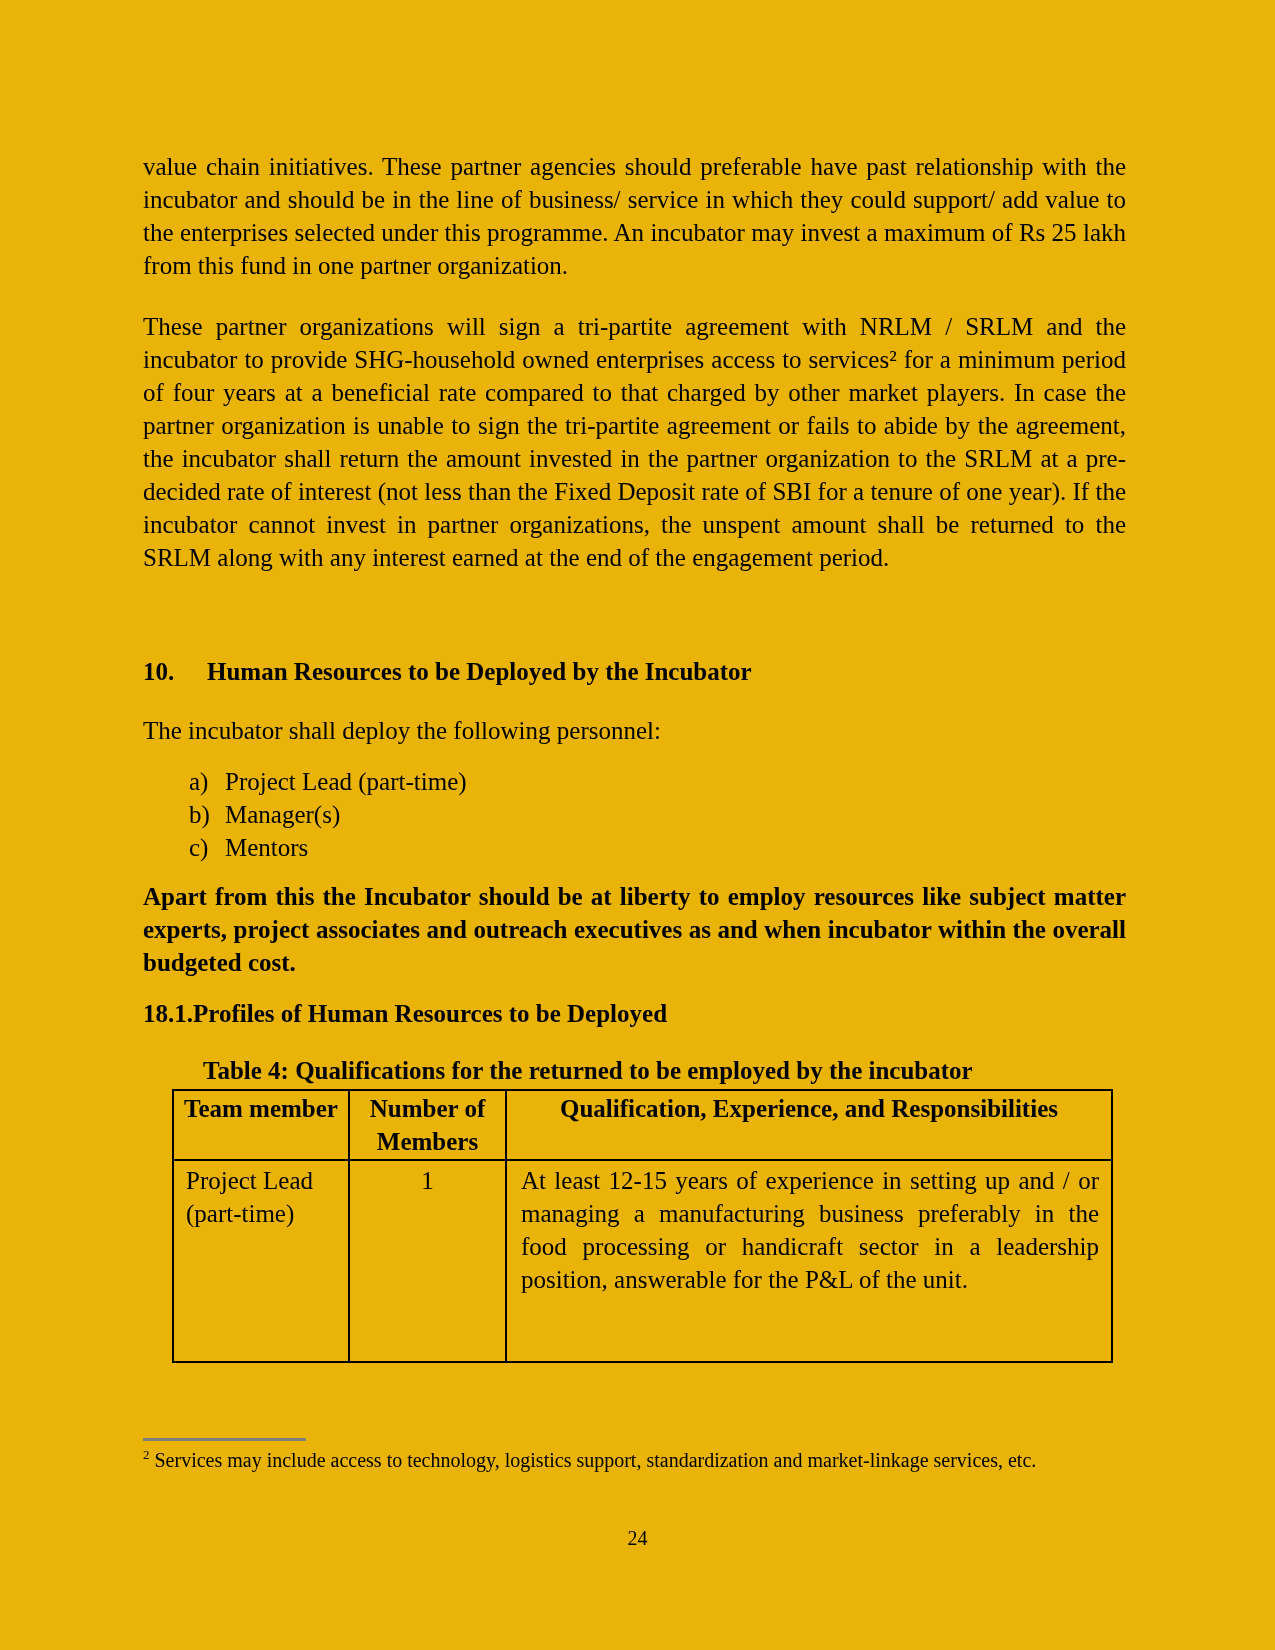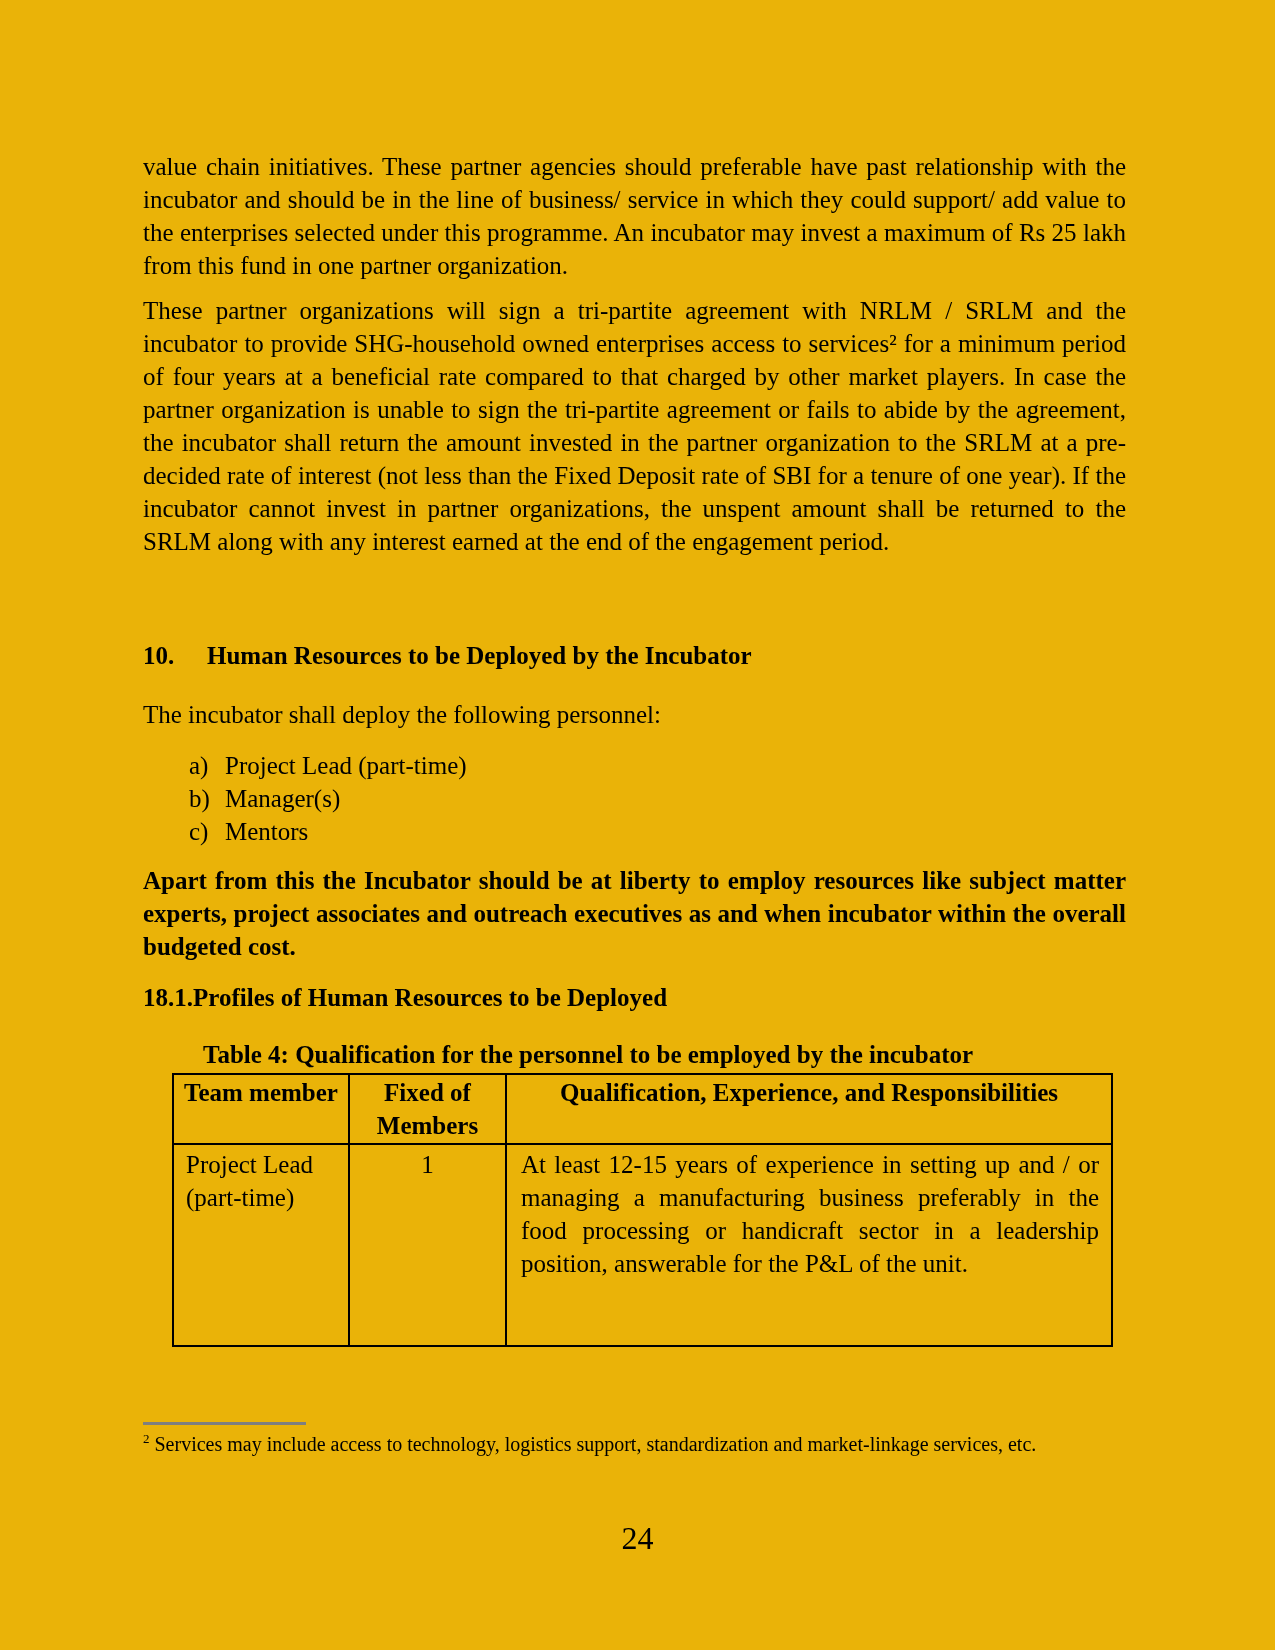--- a/index.html
+++ b/index.html
@@ -11,21 +11,21 @@
     background: #eab308;
     color: #000000;
     font-family: Liberation Serif, serif;
     font-size: 25px;
     line-height: 33px;
     padding: 0 149px 0 143px;
     overflow: hidden;
   }
   p.body { text-align: justify; }
   .para1 { margin-top: 150px; }
-  .para2 { margin-top: 12px; }
+  .para2 { margin-top: 28px; }
   .h10 { margin-top: 81px; font-size: 25px; font-weight: bold; line-height: 33px; }
   .hnum { display: inline-block; width: 64px; }
   .intro { margin-top: 26px; text-align: left; }
   .abc-list { margin-top: 18px; list-style: none; padding-left: 82px; }
   .abc-list li { position: relative; line-height: 33px; }
   .abc-list .marker { position: absolute; left: -36px; }
   .bold-para { margin-top: 16px; font-weight: bold; text-align: justify; }
   .h101 { margin-top: 18px; font-size: 25px; font-weight: bold; line-height: 33px; }
   .table-caption { margin-top: 24px; padding-left: 60px; font-weight: bold; }
   table.qual-table {
@@ -53,21 +53,21 @@
   td.cell-qual { padding: 3px 12px 0 14px; text-align: justify; }
   .fn-sep { margin-top: 75px; width: 163px; height: 3px; }
   .fn { margin-top: 4px; font-size: 20px; line-height: 30px; text-align: justify; }
   .fn sup { font-size: 13px; line-height: 0; margin-right: 5px; }
   .page-number {
     position: absolute;
     top: 1522px;
     left: 0;
     width: 1275px;
     text-align: center;
-    font-size: 32px;
+    font-size: 20px;
   }
 </style>
 </head>
 <body>
 
 <div class="page">
 
   <p class="body para1">value chain initiatives. These partner agencies should preferable have past relationship with the incubator and should be in the line of business/ service in which they could support/ add value to the enterprises selected under this programme. An incubator may invest a maximum of Rs 25 lakh from this fund in one partner organization.</p>
 
   <p class="body para2">These partner organizations will sign a tri-partite agreement with NRLM / SRLM and the incubator to provide SHG-household owned enterprises access to services² for a minimum period of four years at a beneficial rate compared to that charged by other market players. In case the partner organization is unable to sign the tri-partite agreement or fails to abide by the agreement, the incubator shall return the amount invested in the partner organization to the SRLM at a pre-decided rate of interest (not less than the Fixed Deposit rate of SBI for a tenure of one year). If the incubator cannot invest in partner organizations, the unspent amount shall be returned to the SRLM along with any interest earned at the end of the engagement period.</p>
@@ -79,32 +79,32 @@
   <ol class="abc-list">
     <li><span class="marker">a)</span><span>Project Lead (part-time)</span></li>
     <li><span class="marker">b)</span><span>Manager(s)</span></li>
     <li><span class="marker">c)</span><span>Mentors</span></li>
   </ol>
 
   <p class="body bold-para">Apart from this the Incubator should be at liberty to employ resources like subject matter experts, project associates and outreach executives as and when incubator within the overall budgeted cost.</p>
 
   <h2 class="h101">18.1.Profiles of Human Resources to be Deployed</h2>
 
-  <p class="table-caption">Table 4: Qualification for the personnel to be employed by the incubator</p>
+  <p class="table-caption">Table 4: Qualifications for the returned to be employed by the incubator</p>
 
   <table class="qual-table">
     <colgroup>
       <col style="width:176px">
       <col style="width:157px">
       <col style="width:606px">
     </colgroup>
     <thead>
       <tr>
         <th>Team member</th>
-        <th>Fixed of Members</th>
+        <th>Number of Members</th>
         <th>Qualification, Experience, and Responsibilities</th>
       </tr>
     </thead>
     <tbody>
       <tr>
         <td class="cell-tm">Project Lead (part-time)</td>
         <td class="cell-num">1</td>
         <td class="cell-qual">At least 12-15 years of experience in setting up and / or managing a manufacturing business preferably in the food processing or handicraft sector in a leadership position, answerable for the P&amp;L of the unit.</td>
       </tr>
     </tbody>

